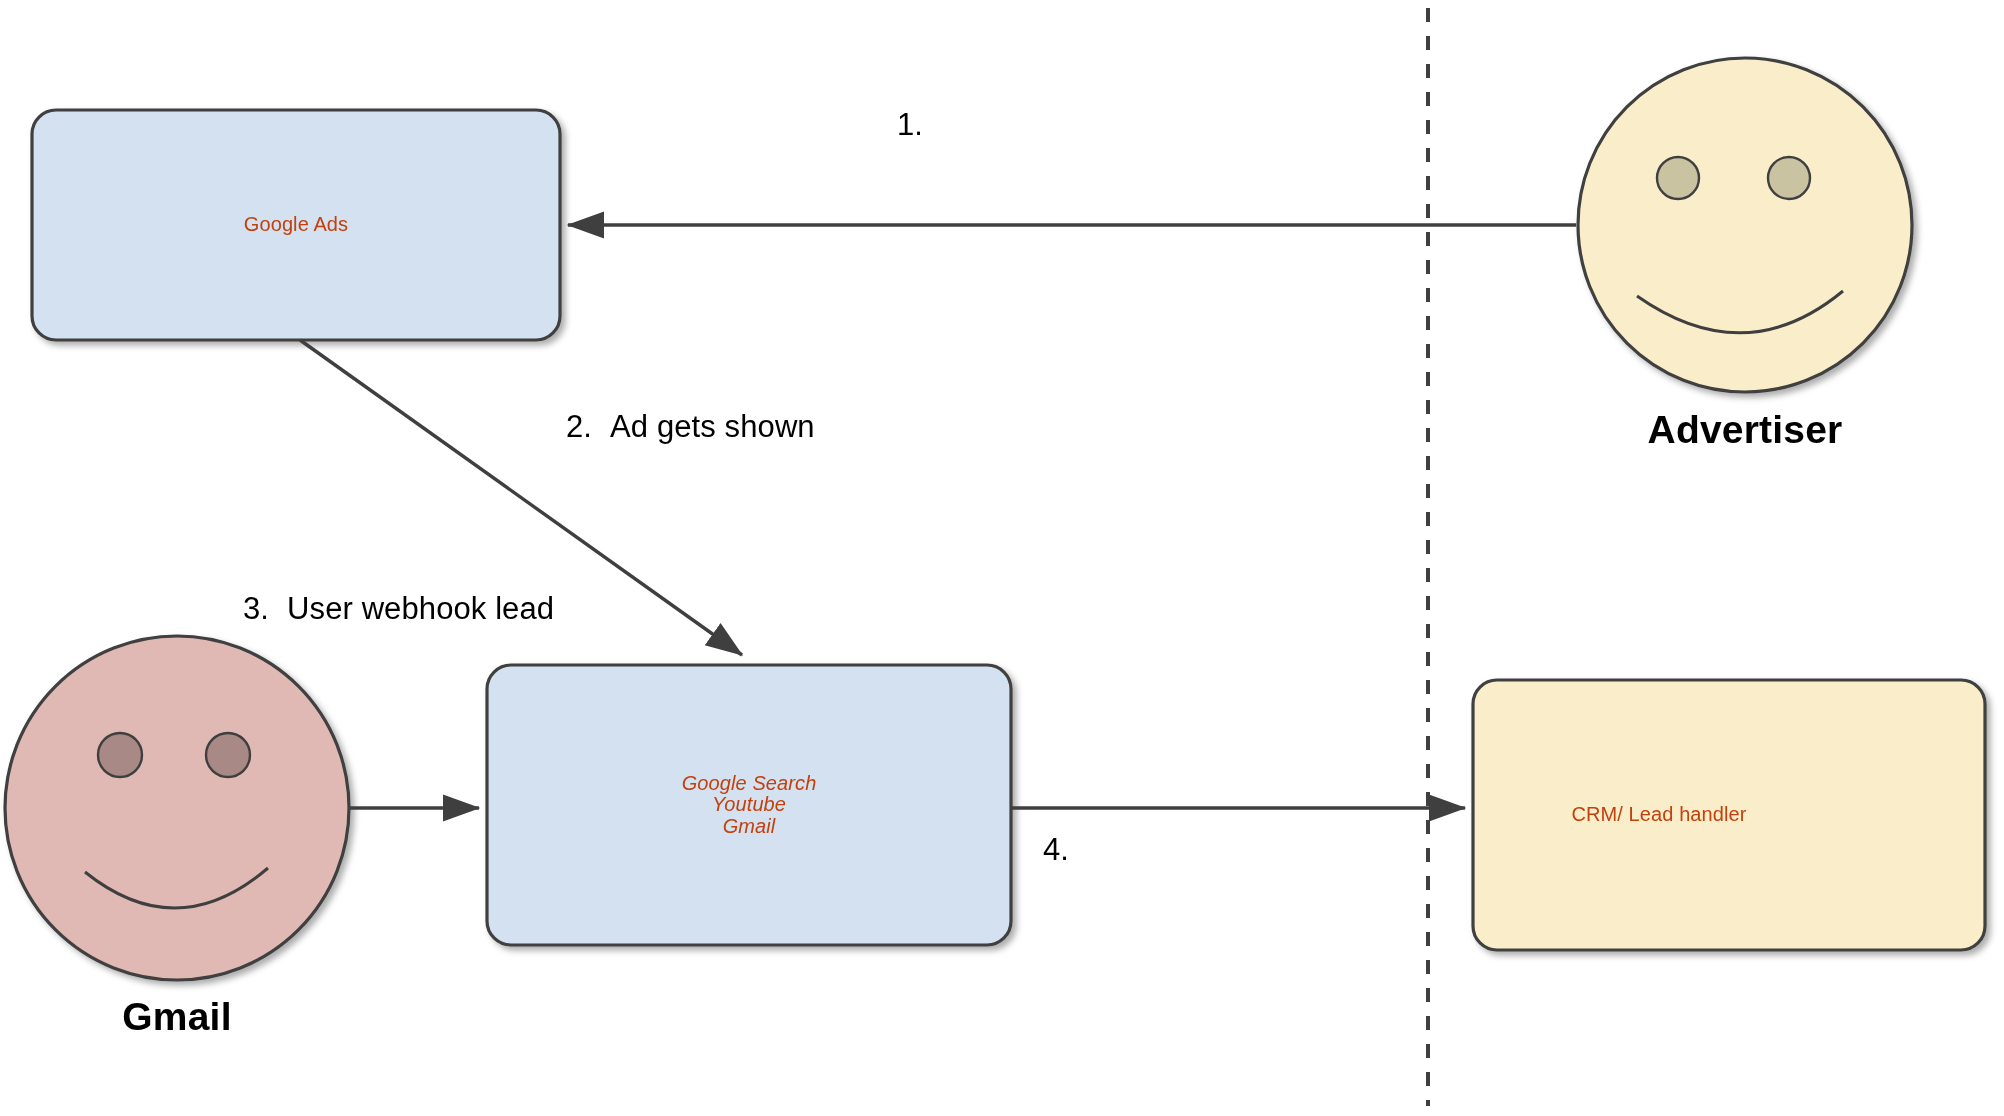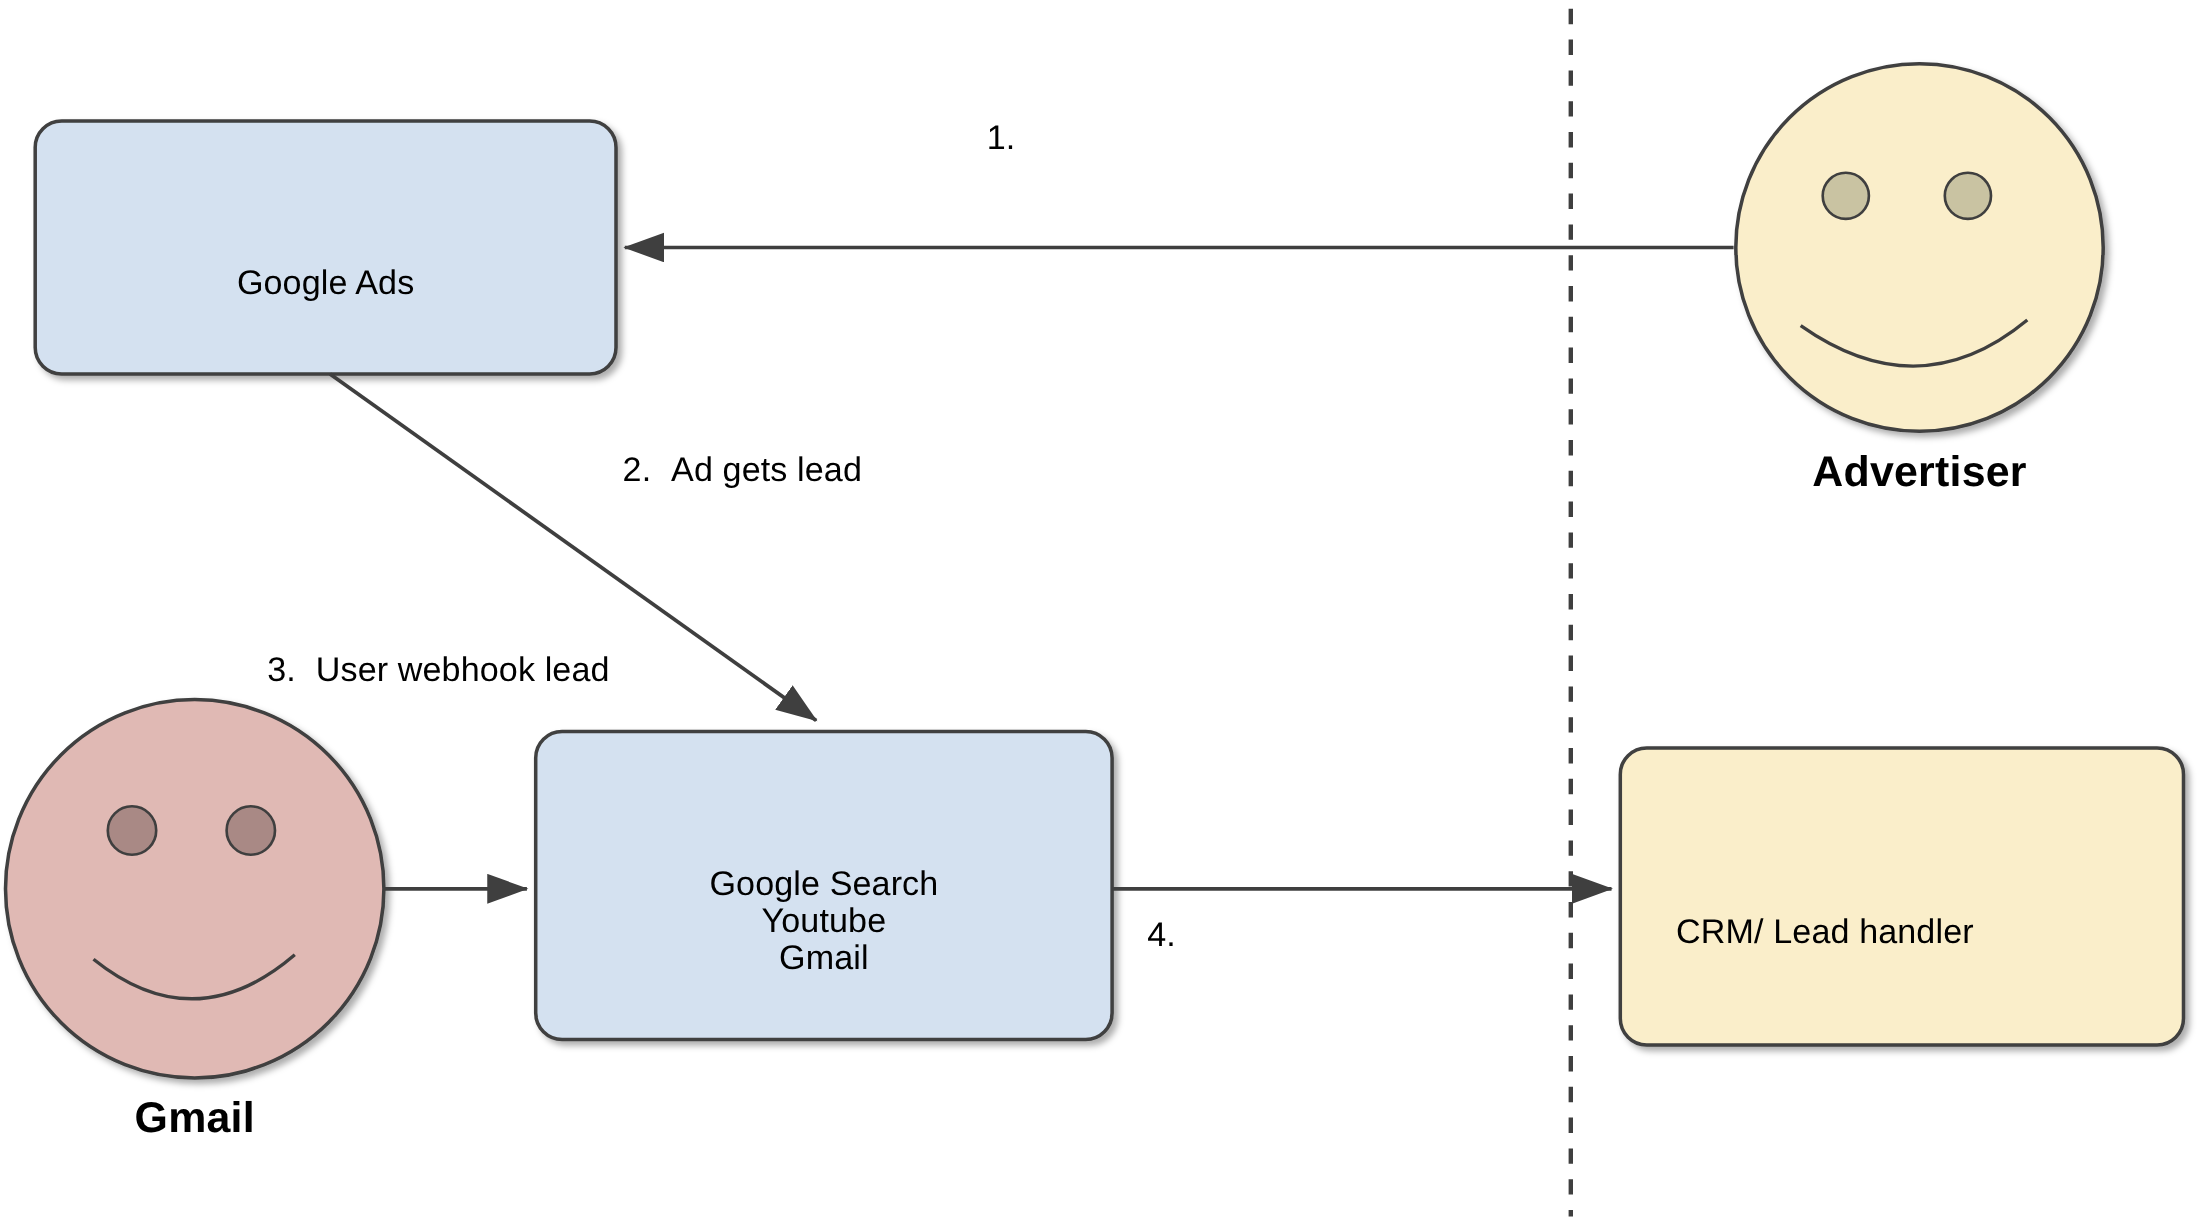--- a/index.html
+++ b/index.html
@@ -28,27 +28,26 @@
     pointer-events: none;
   }
   svg.layer * { pointer-events: auto; }
 
   .node-label {
     position: absolute;
     display: flex;
     align-items: center;
     justify-content: center;
     text-align: center;
-    color: #000000;
-    font-size: 31px;
+    color: #c2410c;
+    font-size: 20px;
     line-height: 1.08;
     letter-spacing: 0.1px;
     white-space: pre-line;
     pointer-events: none;
-    margin-top: 32px;
   }
 
   .edge-label {
     position: absolute;
     color: #000000;
     font-size: 31px;
     line-height: 1.08;
     letter-spacing: 0.1px;
     white-space: pre-line;
     pointer-events: none;
@@ -108,37 +107,37 @@
 
     <line x1="300" y1="340" x2="742" y2="655" stroke="#3f3f3f" stroke-width="3.4" marker-end="url(#arrowEnd)"></line>
 
     <line x1="350" y1="808" x2="479" y2="808" stroke="#3f3f3f" stroke-width="3.4" marker-end="url(#arrowEnd)"></line>
 
     <line x1="1011" y1="808" x2="1465" y2="808" stroke="#3f3f3f" stroke-width="3.4" marker-end="url(#arrowEnd)"></line>
   </svg>
 
   <div class="node-label" style="left:32px; top:110px; width:528px; height:230px;">Google Ads</div>
 
-  <div class="node-label" style="left:487px; top:665px; width:524px; height:280px;">Google Search
+  <div class="node-label" style="left:487px; top:665px; width:524px; height:280px;font-style:italic;">Google Search
 Youtube
 Gmail</div>
 
   <div class="node-label" style="left:1403px; top:680px; width:512px; height:270px;">CRM/ Lead handler</div>
 
   <div class="actor-caption" style="left:1578px; top:408px; width:334px;">Advertiser</div>
 
   <div class="actor-caption" style="left:10px; top:995px; width:334px;">Gmail</div>
 
   <div class="edge-label" style="left:897px; top:108px; width:520px; display:flex; gap:22px; align-items:flex-start;">
     <span>1.</span>
   </div>
 
   <div class="edge-label" style="left:566px; top:410px; width:420px; display:flex; gap:18px; align-items:flex-start;">
     <span>2.</span>
-    <span>Ad gets lead</span>
+    <span>Ad gets shown</span>
   </div>
 
   <div class="edge-label" style="left:243px; top:592px; width:420px; display:flex; gap:18px; align-items:flex-start;">
     <span>3.</span>
     <span>User webhook lead</span>
   </div>
 
   <div class="edge-label" style="left:1043px; top:833px; width:420px; display:flex; gap:22px; align-items:flex-start;">
     <span>4.</span>
   </div>

